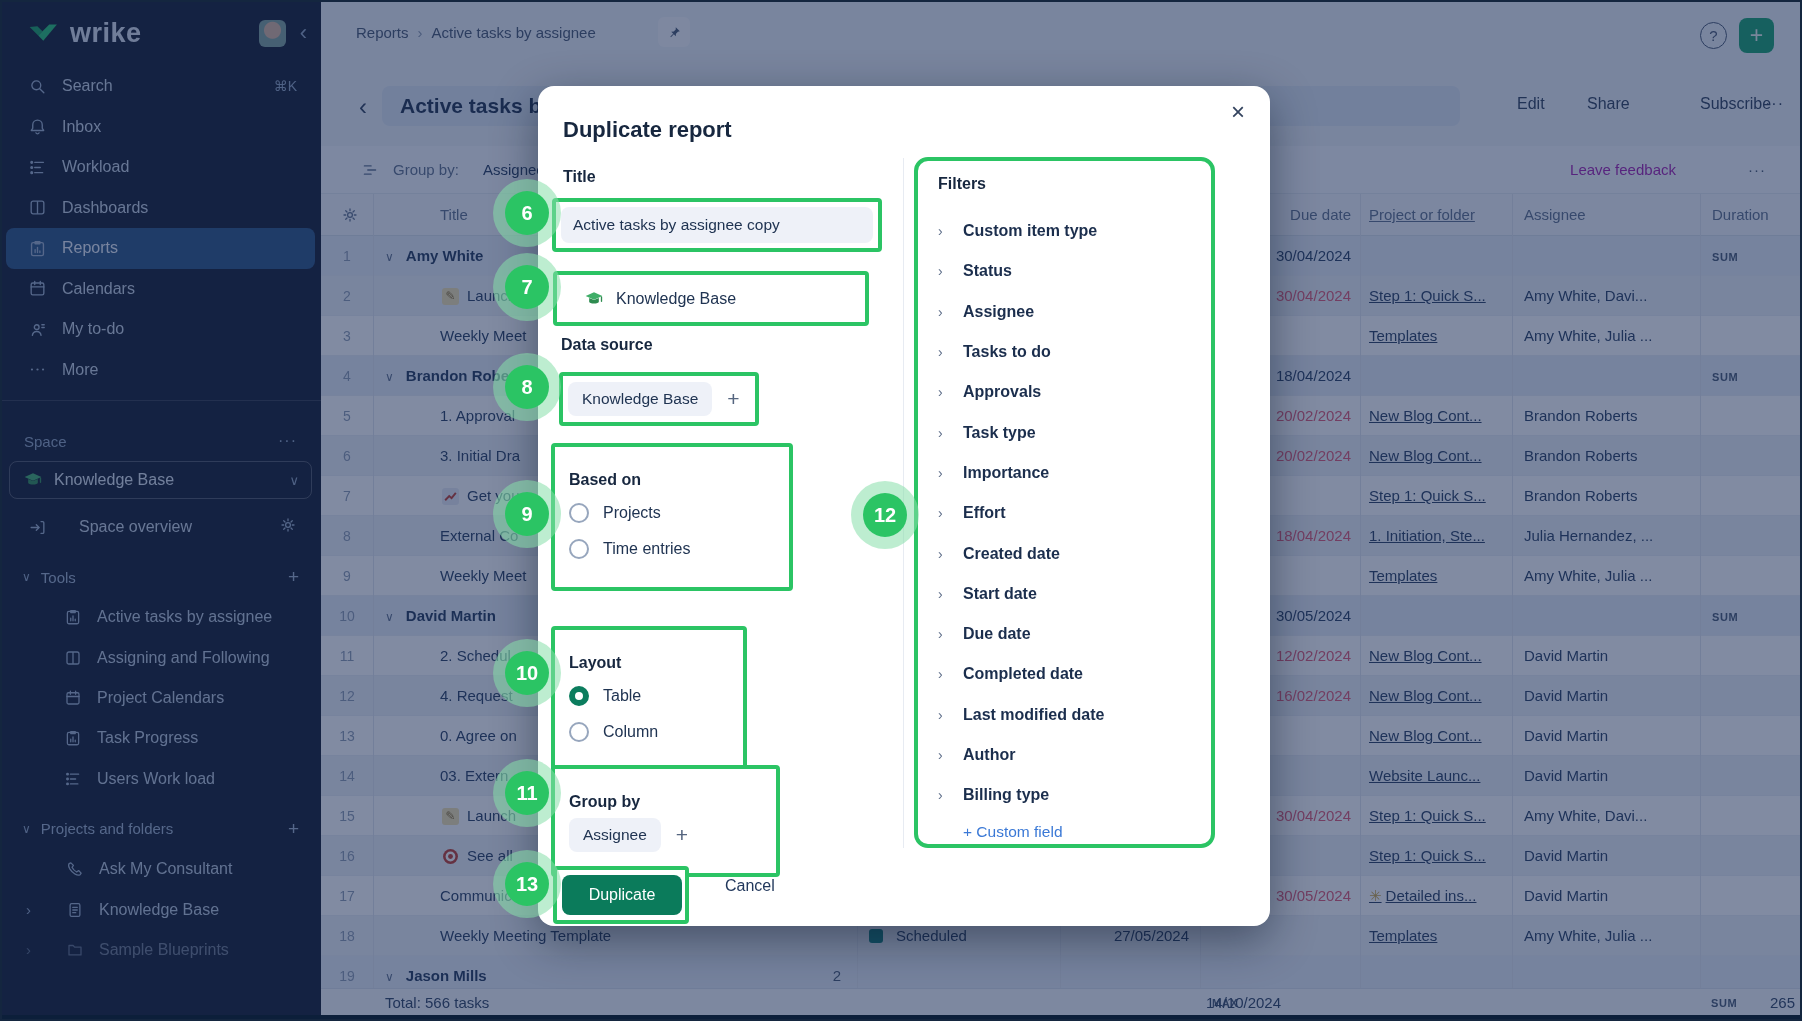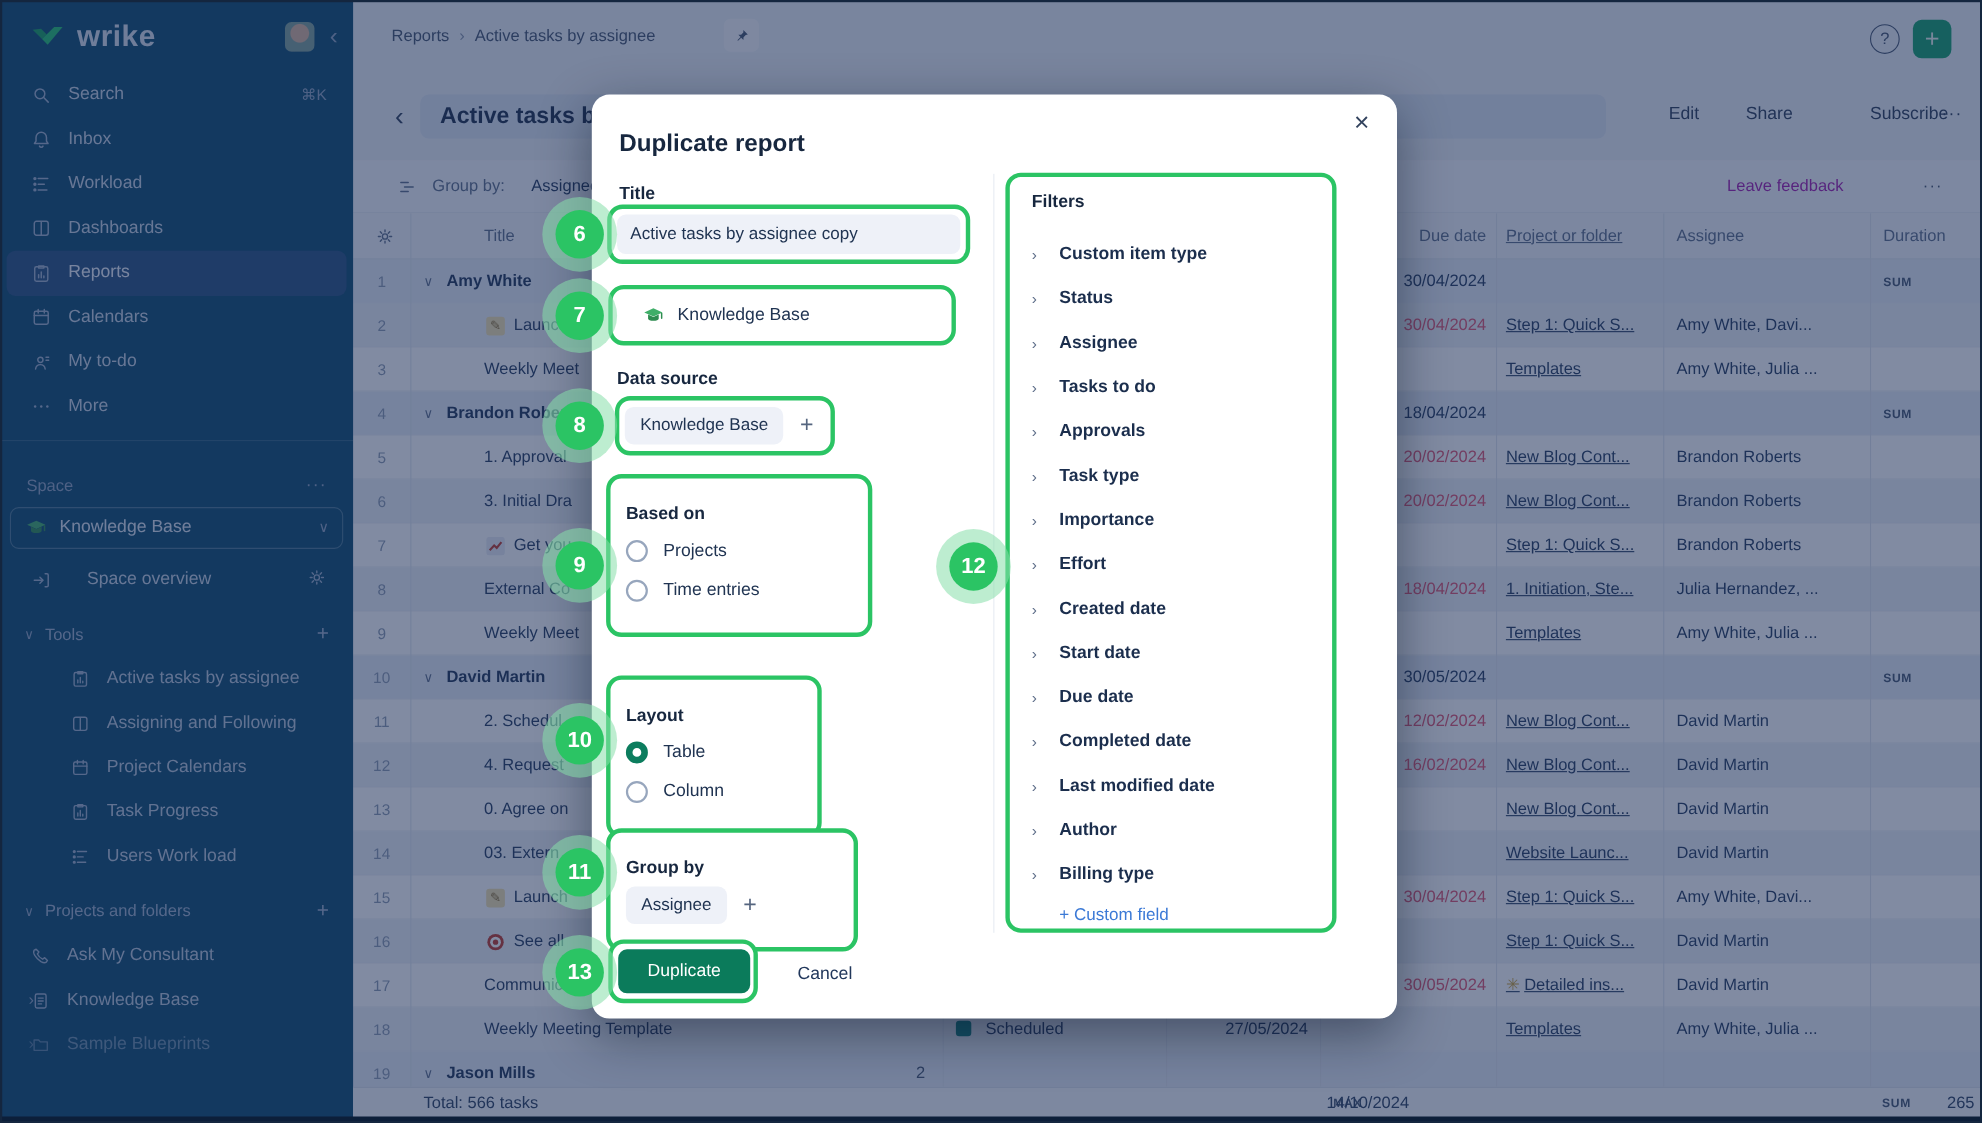--- a/index.html
+++ b/index.html
@@ -1,21 +1,21 @@
 <!DOCTYPE html>
 <html style="--green: #2bc464; --blue: #3b79d6; --button-green: #0b7b5b; --overdue-red: #e05571; --status-teal: #0f7f78; --sidebar-bg: #122e54;"><head>
 <meta charset="utf-8">
 <style>
   * { margin:0; padding:0; box-sizing:border-box; }
   html,body { background:#222; }
   body { font-family:"Liberation Sans","DejaVu Sans",sans-serif; }
   .app { position:relative; width:1802px; height:1021px; overflow:hidden; background:#fff; }
 
   
-  .sidebar { position:absolute; left:0; top:0; width:321px; height:100%; background:#0c4a6e; z-index:1; }
+  .sidebar { position:absolute; left:0; top:0; width:321px; height:100%; background:#0f172a; z-index:1; }
   .side-top { height:66px; display:flex; align-items:center; padding:0 14px 0 28px; }
   .logo-mark { width:34px; height:26px; margin-right:8px; }
   .logo-text { font-size:27px; font-weight:bold; color:#d9e1ec; letter-spacing:.5px; }
   .avatar { width:27px; height:27px; border-radius:6px; margin-left:auto;
             background:radial-gradient(circle at 50% 38%, #d9b49a 0 8px, #7d9f98 9px), linear-gradient(135deg,#c4a58d,#3e6d72); }
   .collapse { color:#8fa3bf; font-size:22px; margin-left:14px; line-height:1; }
   .side-item { height:40.5px; display:flex; align-items:center; padding:0 24px 0 28px; color:#c6d2e2; font-size:16px; gap:15px; position:relative; }
   .side-item .ic { width:19px; height:19px; color:#9db0ca; flex:none; }
   .side-item.sel { background:#27507f; border-radius:8px; margin:0 6px; padding:0 18px 0 22px; color:#eaf0f8; }
   .kbd { margin-left:auto; color:#8fa3bf; font-size:14px; }
@@ -26,21 +26,21 @@
   .space-pill .chev { margin-left:auto; color:#8fa3bf; font-size:13px; }
   .cap { width:20px; height:20px; }
   .row-ov { margin-top:6px; height:44px;gap:32px; }
   .row-ov .gear { margin-left:auto; color:#9db0ca; }
   .gear-ic { width:18px; height:18px; }
   .sect2 { height:40px; display:flex; align-items:center; padding:0 22px; color:#9db0ca; font-size:15px; gap:10px; margin-top:8px; }
   .sect2 .chevd { font-size:12px; color:#8fa3bf; }
   .sect2 .plus { margin-left:auto; font-size:19px; color:#9db0ca; }
   .sub-item { height:40.4px; display:flex; align-items:center; padding:0 16px 0 64px; gap:15px; color:#b9c7da; font-size:16px; }
   .sub-item .ic { width:18px; height:18px; color:#9db0ca; flex:none; }
-  .proj-item { padding-left:28px; position:relative;text-align:center; }
+  .proj-item { padding-left:66px; position:relative;text-align:center; }
   .proj-item .pchev { position:absolute; left:26px; color:#8fa3bf; font-size:15px; }
   .dim { opacity:.55; }
 
   
   .main { position:absolute; left:321px; right:0; top:0; bottom:0; background:#fff; }
   .topblock { position:absolute; left:0; right:0; top:0; height:146px; background:#edf1f6; }
   .crumb { position:absolute; top:24px; left:35px; font-size:15px; color:#44546e; display:flex; align-items:center; gap:9px; }
   .crumb .sep { color:#8795ab; }
   .pin-pill { position:absolute; top:17px; left:337px; width:32px; height:30px; background:rgba(255,255,255,.6); border-radius:6px; display:flex; align-items:center; justify-content:center; color:#44546e; }
   .help { position:absolute; top:22px; right:75px; width:27px; height:27px; border:1.6px solid #44546e; border-radius:50%; color:#44546e; font-size:15px; display:flex; align-items:center; justify-content:center; }
@@ -89,21 +89,21 @@
   .fcell { position:absolute; top:0; height:28px; line-height:28px; white-space:nowrap; }
 
   
   .overlay { position:absolute; inset:0; background:rgba(25,44,85,.55); z-index:10; }
   .bottom-strip { position:absolute; left:0; right:0; bottom:0; height:6px; background:#0c1f3a; z-index:30; }
   .frame { position:absolute; inset:0; border:2px solid #14263f; z-index:31; pointer-events:none; }
   .modal { position:absolute; left:538px; top:86px; width:732px; height:840px; background:#fff; border-radius:16px; box-shadow:0 14px 46px rgba(5,15,35,.45); z-index:20; }
   .m-title { position:absolute; left:25px; top:31px; font-size:22px; font-weight:bold; color:#17273f; }
   .m-close { position:absolute; right:16px; top:10px; width:32px; height:32px; font-size:24px; color:#33435e; display:flex; align-items:center; justify-content:center; }
   .m-label { position:absolute; font-size:16px; font-weight:bold; color:#17273f; }
-  .hl { position:absolute; border:4px solid var(--green); border-radius:14px; padding:5px; background:#fff; }
+  .hl { position:absolute; border:4px solid var(--green); border-radius:4px; padding:5px; background:#fff;margin-top:12px; }
   .inp { height:36px; background:#eef1f8; border-radius:8px; padding:0 12px; font-size:15.5px; color:#203452; display:flex; align-items:center; }
   .src-row { height:37px; display:flex; align-items:center; padding-left:22px; gap:12px; font-size:16px; color:#203452; }
   .chip-row { height:36px; display:flex; align-items:center; gap:15px; }
   .chip { height:34px; background:#eef1f8; border-radius:8px; padding:0 14px; font-size:15.5px; color:#203452; display:flex; align-items:center; }
   .plus-g { font-size:21px; color:#55657f; font-weight:normal; }
   .grp { padding:20px 14px; }
   .grp-t { font-size:16px; font-weight:bold; color:#17273f; height:28px; line-height:26px; }
   .r-row { height:36px; display:flex; align-items:center; gap:14px; font-size:16px; color:#203452; }
   .radio { width:20px; height:20px; border-radius:50%; flex:none; }
   .radio.on { border:6px solid #0c7d5e; }

